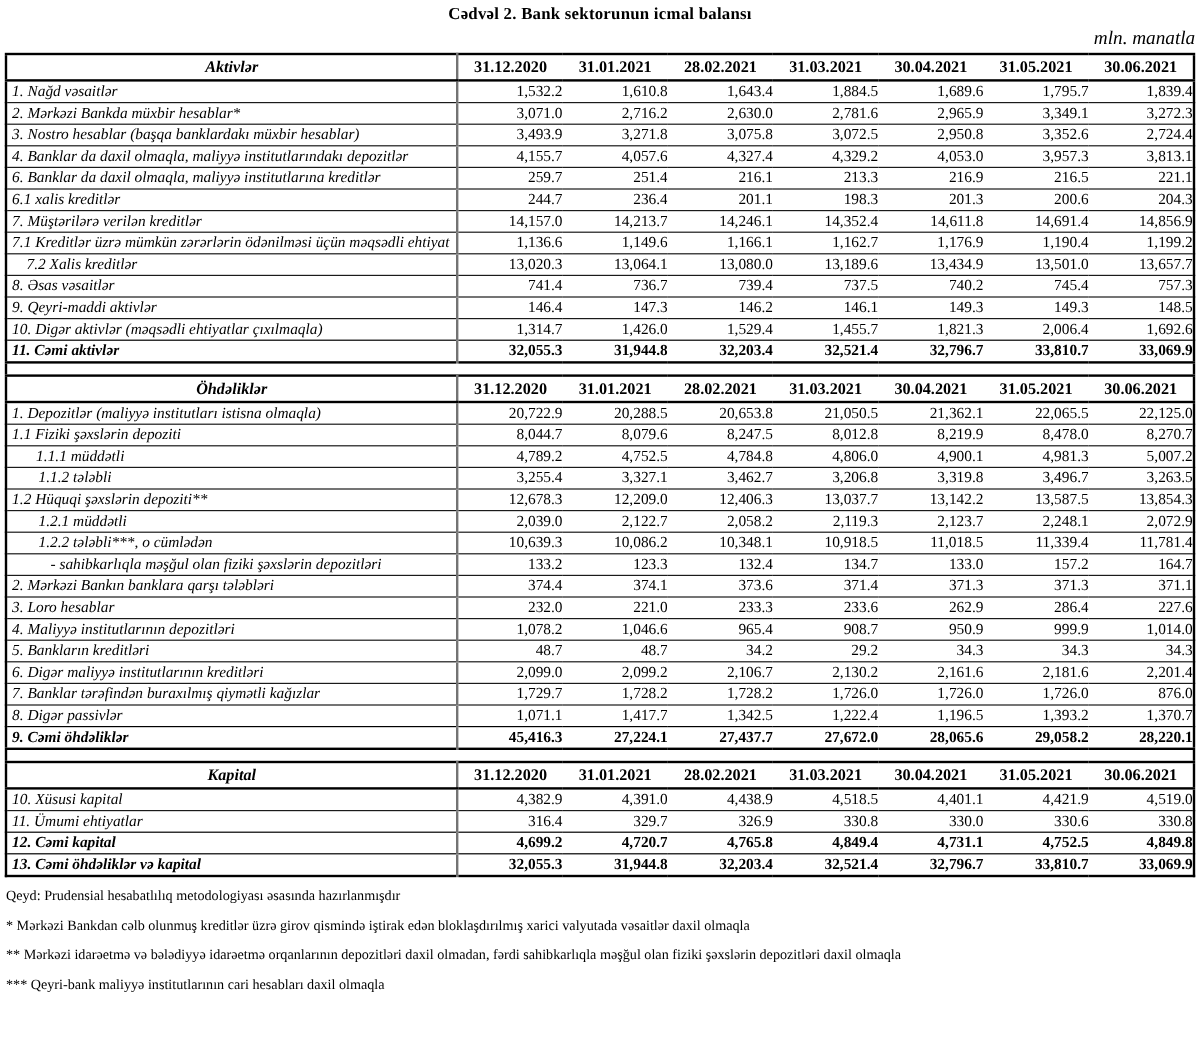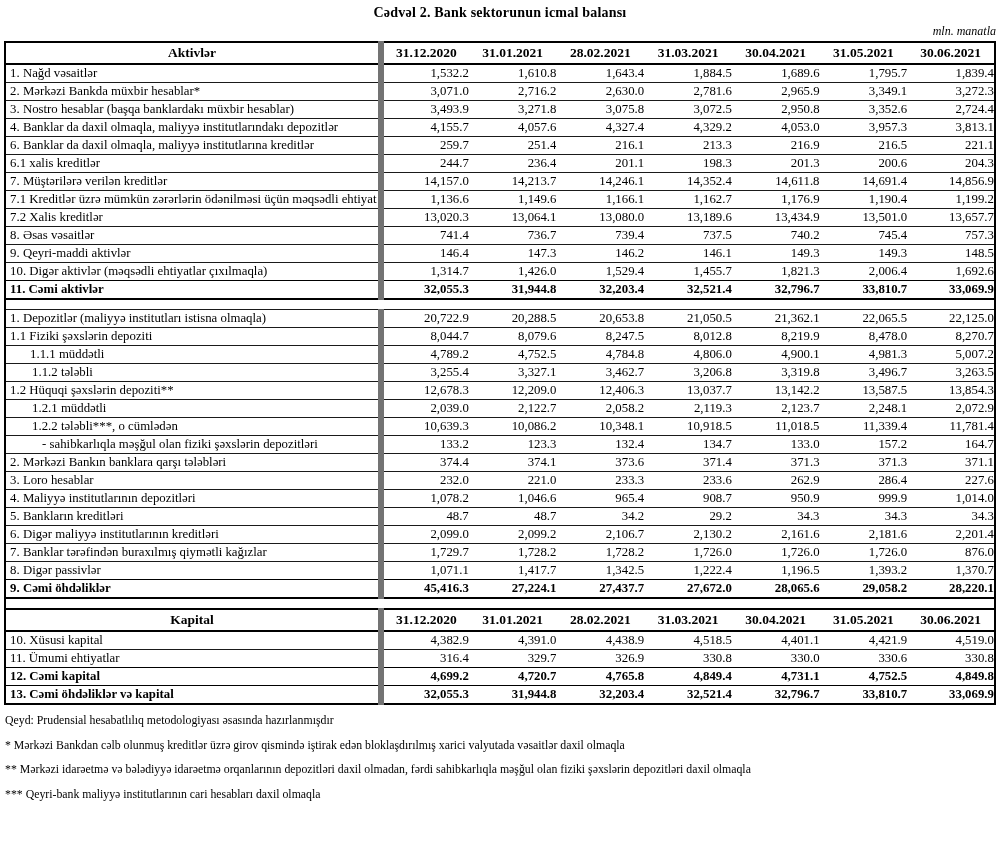--- a/index.html
+++ b/index.html
@@ -7,33 +7,33 @@
     width:1000px; height:867px;
     font-family:"Liberation Serif","DejaVu Serif",serif;
     color:#000; overflow:hidden;
   }
   .page { padding-top:3px; }
   .title {
     font-size:14px; font-weight:bold; text-align:center;
     margin:2px 0 3px 0; letter-spacing:0.2px;
   }
   .unit {
-    font-size:12px; font-style:italic; text-align:right;
+    font-size:16px; font-style:italic; text-align:right;
     width:992px; margin:0 auto 2px auto;
   }
   table.balance {
     border-collapse:collapse; width:990px; margin:0 auto;
     border:2.5px solid #000; table-layout:fixed;
   }
   table.balance td {
     font-size:12.8px; border-top:1px solid #1a1a1a;
     padding:0; height:17px; vertical-align:middle;
     white-space:normal; overflow:hidden;
   }
-  td.lbl { text-align:left; padding:0 2px 0 4px; border-right:6px solid #737373; line-height:1.2; }
+  td.lbl { text-align:left; padding:0 2px 0 4px; border-right:2px solid #737373; line-height:1.2;font-style:italic; }
   td.num { text-align:right; padding-right:5px; }
   tr.section-hdr td {
     border-top:2.5px solid #000; border-bottom:2px solid #000;
     font-weight:bold; height:20px; font-size:13.5px;
   }
   tr.section-hdr td.lbl { text-align:center; }
   tr.section-hdr td.num { text-align:center; padding-right:0; }
   tr.total td { font-weight:bold; border-top:1.8px solid #000; }
   tr.sep td { height:9px; border-top:2px solid #000; }
   .footnotes { width:990px; margin:7px auto 0 auto; font-size:11.8px; }
@@ -142,21 +142,21 @@
           <td class="lbl" style="padding-left: 4px;">7.1 Kreditlər üzrə mümkün zərərlərin ödənilməsi üçün məqsədli ehtiyat</td>
           <td class="num">1,136.6</td>
           <td class="num">1,149.6</td>
           <td class="num">1,166.1</td>
           <td class="num">1,162.7</td>
           <td class="num">1,176.9</td>
           <td class="num">1,190.4</td>
           <td class="num">1,199.2</td>
         </tr>
         <tr class="data-row">
-          <td class="lbl" style="padding-left: 4px;">7.2 Xalis kreditlər</td>
+          <td class="lbl" style="padding-left: 16px;">7.2 Xalis kreditlər</td>
           <td class="num">13,020.3</td>
           <td class="num">13,064.1</td>
           <td class="num">13,080.0</td>
           <td class="num">13,189.6</td>
           <td class="num">13,434.9</td>
           <td class="num">13,501.0</td>
           <td class="num">13,657.7</td>
         </tr>
         <tr class="data-row">
           <td class="lbl" style="padding-left: 4px;">8.  Əsas vəsaitlər</td>
@@ -193,20 +193,30 @@
           <td class="num">32,055.3</td>
           <td class="num">31,944.8</td>
           <td class="num">32,203.4</td>
           <td class="num">32,521.4</td>
           <td class="num">32,796.7</td>
           <td class="num">33,810.7</td>
           <td class="num">33,069.9</td>
         </tr>
         <tr class="sep">
           <td colspan="8"></td>
+        </tr>
+        <tr class="section-hdr">
+          <td class="lbl">Öhdəliklər</td>
+          <td class="num">31.12.2020</td>
+          <td class="num">31.01.2021</td>
+          <td class="num">28.02.2021</td>
+          <td class="num">31.03.2021</td>
+          <td class="num">30.04.2021</td>
+          <td class="num">31.05.2021</td>
+          <td class="num">30.06.2021</td>
         </tr>
         <tr class="data-row">
           <td class="lbl" style="padding-left: 4px;">1. Depozitlər (maliyyə institutları istisna olmaqla)</td>
           <td class="num">20,722.9</td>
           <td class="num">20,288.5</td>
           <td class="num">20,653.8</td>
           <td class="num">21,050.5</td>
           <td class="num">21,362.1</td>
           <td class="num">22,065.5</td>
           <td class="num">22,125.0</td>

